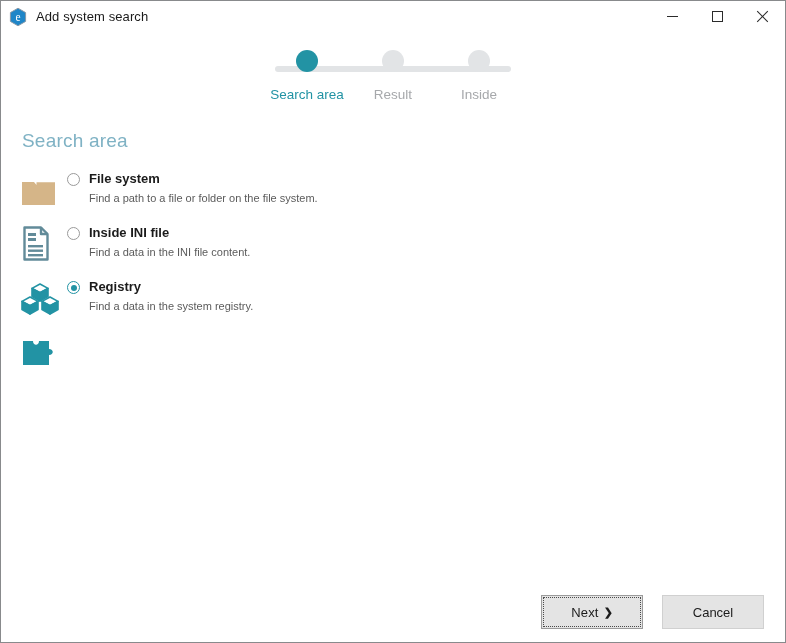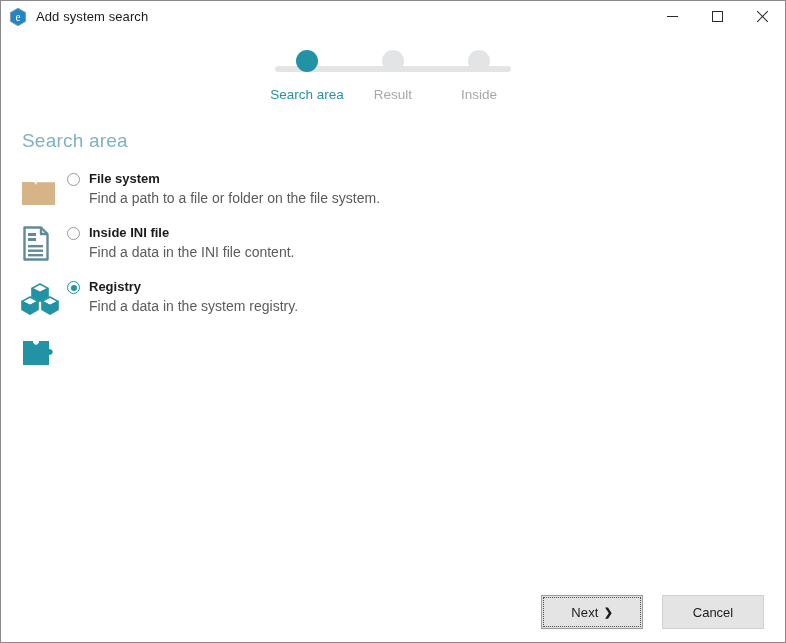--- a/index.html
+++ b/index.html
@@ -204,21 +204,21 @@
   }
   .option-text { display: block; }
   .option-title {
     font-size: 13px;
     font-weight: bold;
     color: #1b1b1b;
     line-height: 17px;
     display: block;
   }
   .option-desc {
-    font-size: 14px;
+    font-size: 11px;
     color: #5b5b5b;
     line-height: 19px;
     display: block;
     margin-top: 2px;
   }
 
   
   .footer {
     flex: 0 0 auto;
     height: 60px;

